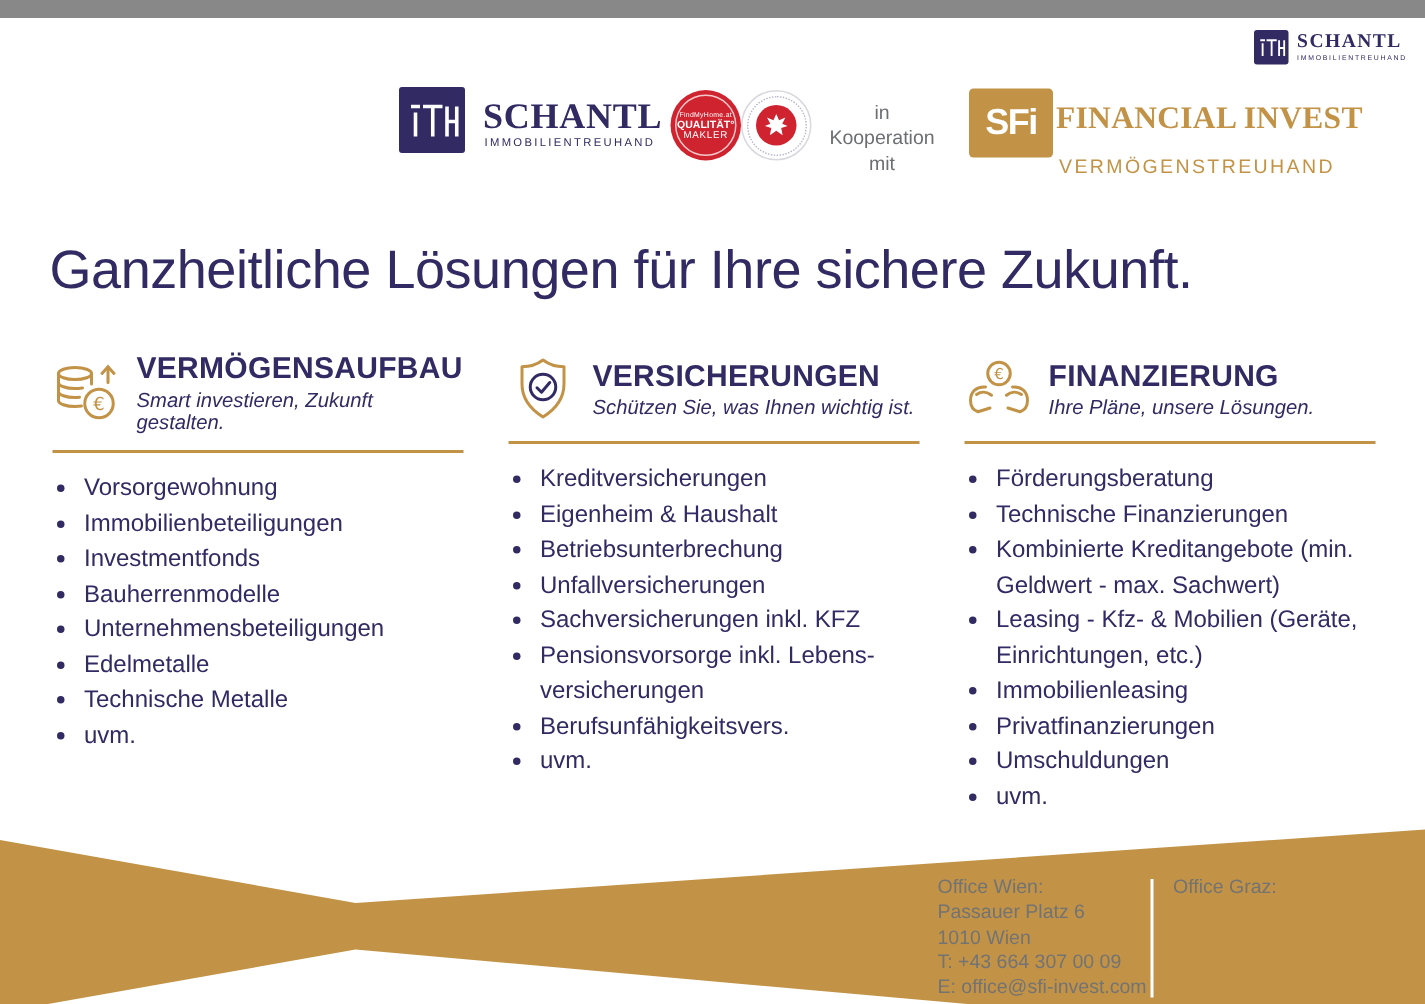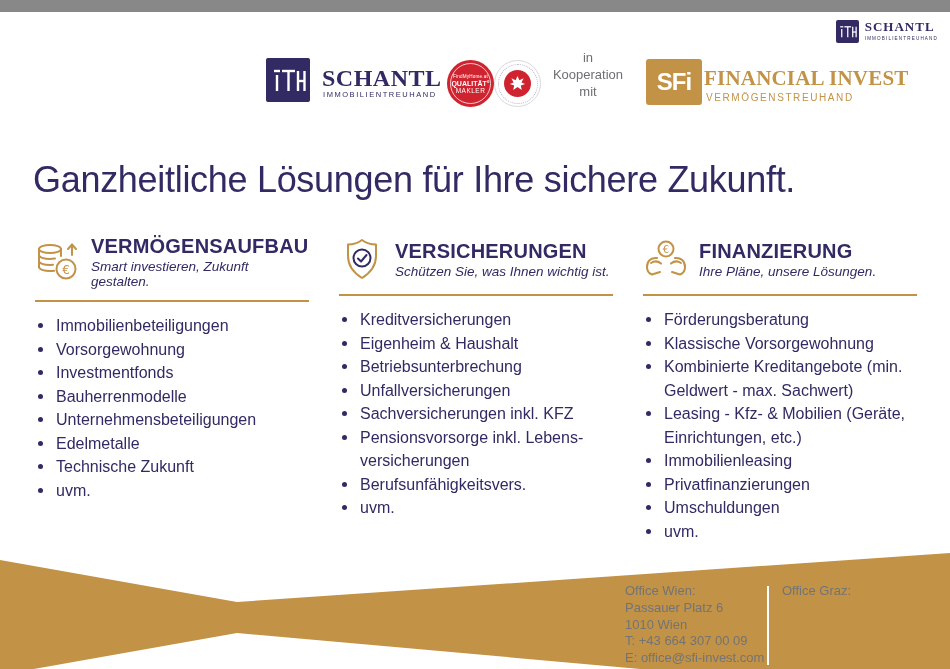--- a/index.html
+++ b/index.html
@@ -25,25 +25,25 @@
   .badge-quality{position:absolute; left:447px; top:48px; width:47px; height:47px; border-radius:50%;
     background:var(--red); color:#fff; display:flex; flex-direction:column; align-items:center; justify-content:center; text-align:center;}
   .badge-quality .ring{position:absolute; inset:3px; border:1px solid rgba(255,255,255,.75); border-radius:50%;}
   .bq1{font-size:4.6px; letter-spacing:.2px;}
   .bq2{font-size:7px; font-weight:bold; margin-top:1px;}
   .bq3{font-size:6.5px; letter-spacing:.5px;}
   .badge-seal{position:absolute; left:494px; top:48px; width:47px; height:47px; border-radius:50%;
     background:#fff; border:1px solid #d9d8de;}
   .badge-seal .seal-ring{position:absolute; inset:2.5px; border:1px dotted #b9b3c9; border-radius:50%;}
   .badge-seal .seal-core{position:absolute; inset:9px; background:var(--red); border-radius:50%; display:flex; align-items:center; justify-content:center;}
-  .koop{position:absolute; left:548px; top:37px; width:80px; text-align:center; color:var(--gray); font-size:13px; line-height:17px;}
+  .koop{position:absolute; left:548px; top:54px; width:80px; text-align:center; color:var(--gray); font-size:13px; line-height:17px;}
   .sfi-sq{position:absolute; left:646px; top:47px; width:56px; height:46px; background:var(--gold); border-radius:3px;
     color:#fff; display:flex; align-items:center; justify-content:center; font-weight:bold; font-size:24px; letter-spacing:-1px;}
   .sfi-name{position:absolute; left:704px; top:54px; font-family:"Liberation Serif", serif; font-weight:bold; font-size:21px; color:var(--gold); letter-spacing:0.2px;}
-  .sfi-sub{position:absolute; left:706px; top:80px; font-size:10px; letter-spacing:1.6px; color:var(--gold);}
+  .sfi-sub{position:absolute; left:706px; top:91px; font-size:13px; letter-spacing:1.6px; color:var(--gold);}
   
   .title{position:absolute; left:33px; top:147px; width:895px; font-size:36px; font-weight:normal; letter-spacing:-0.3px; color:var(--navy);}
   
   .columns{position:absolute; left:35px; top:223px; width:882px; display:grid; grid-template-columns:1fr 1fr 1fr; column-gap:30px;}
   .col-head{display:flex; align-items:center; min-height:48px;}
   .col-icon{width:46px; height:46px; flex:0 0 46px; color:var(--gold);}
   .col-icon svg{display:block;}
   .col-head-text{margin-left:10px;}
   .col-head-text h2{font-size:20px; font-weight:bold; letter-spacing:0.2px; color:var(--navy); line-height:22px;}
   .col-sub{font-size:13.5px; font-style:italic; color:var(--navy); margin-top:2px;}
@@ -142,27 +142,27 @@
               <path d="M33 10 L37 5.5 L41 10"></path>
           </svg>
         </span>
         <div class="col-head-text">
           <h2>VERMÖGENSAUFBAU</h2>
           <p class="col-sub">Smart investieren, Zukunft gestalten.</p>
         </div>
       </div>
       <hr class="gold-line">
       <ul class="items">
+          <li>Vorsorgewohnung</li>
           <li>Immobilienbeteiligungen</li>
-          <li>Vorsorgewohnung</li>
           <li>Investmentfonds</li>
           <li>Bauherrenmodelle</li>
           <li>Unternehmensbeteiligungen</li>
           <li>Edelmetalle</li>
-          <li>Technische Zukunft</li>
+          <li>Technische Metalle</li>
           <li>uvm.</li>
         </ul>
     </section>
 
     <section class="col">
       <div class="col-head">
         <span class="col-icon">
           <svg width="46" height="46" viewBox="0 0 46 46" fill="none" stroke-linecap="round" stroke-linejoin="round">
             <path stroke="currentColor" stroke-width="2" d="M23 4 C27 7 32 8.5 37 8.5 V20 C37 30 31 37 23 42 C15 37 9 30 9 20 V8.5 C14 8.5 19 7 23 4 Z"></path>
             <circle cx="23" cy="22" r="8.5" stroke="var(--navy)" stroke-width="2" fill="#fff"></circle>
@@ -200,21 +200,21 @@
           </svg>
         </span>
         <div class="col-head-text">
           <h2>FINANZIERUNG</h2>
           <p class="col-sub">Ihre Pläne, unsere Lösungen.</p>
         </div>
       </div>
       <hr class="gold-line">
       <ul class="items">
           <li>Förderungsberatung</li>
-          <li>Klassische Vorsorgewohnung</li>
+          <li>Technische Finanzierungen</li>
           <li>Kombinierte Kreditangebote (min. Geldwert - max. Sachwert)</li>
           <li>Leasing - Kfz- &amp; Mobilien (Geräte, Einrichtungen, etc.)</li>
           <li>Immobilienleasing</li>
           <li>Privatfinanzierungen</li>
           <li>Umschuldungen</li>
           <li>uvm.</li>
         </ul>
     </section>
 
   </div>

